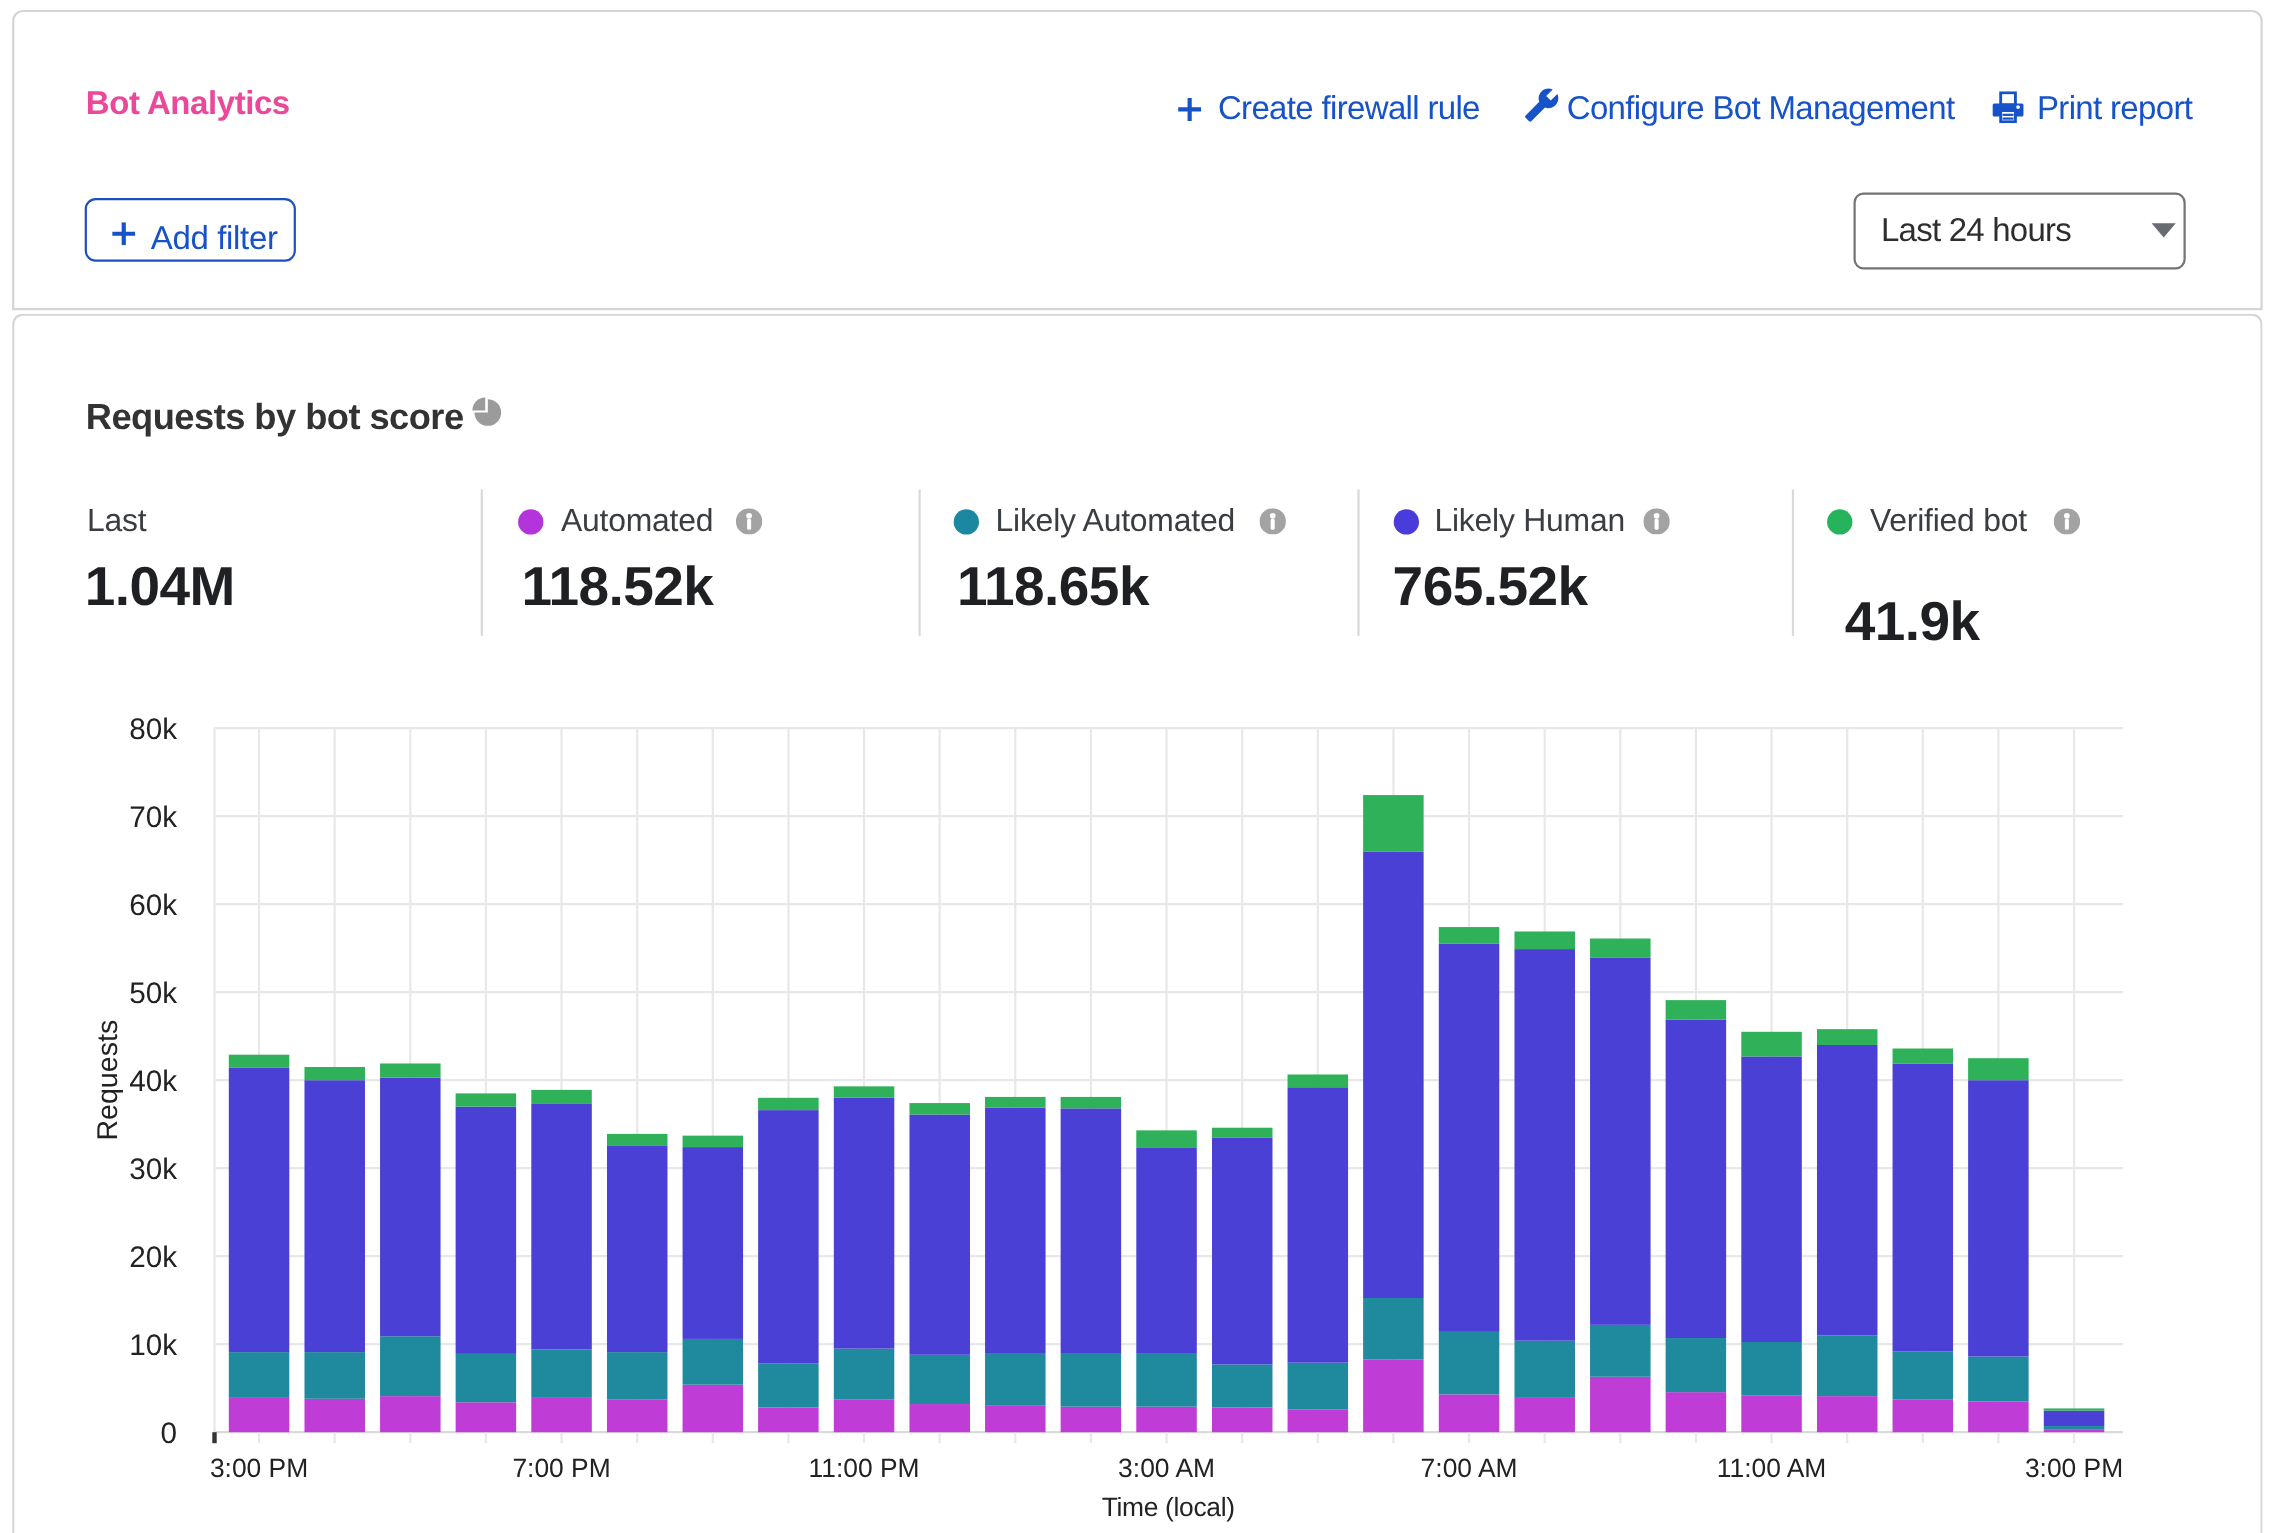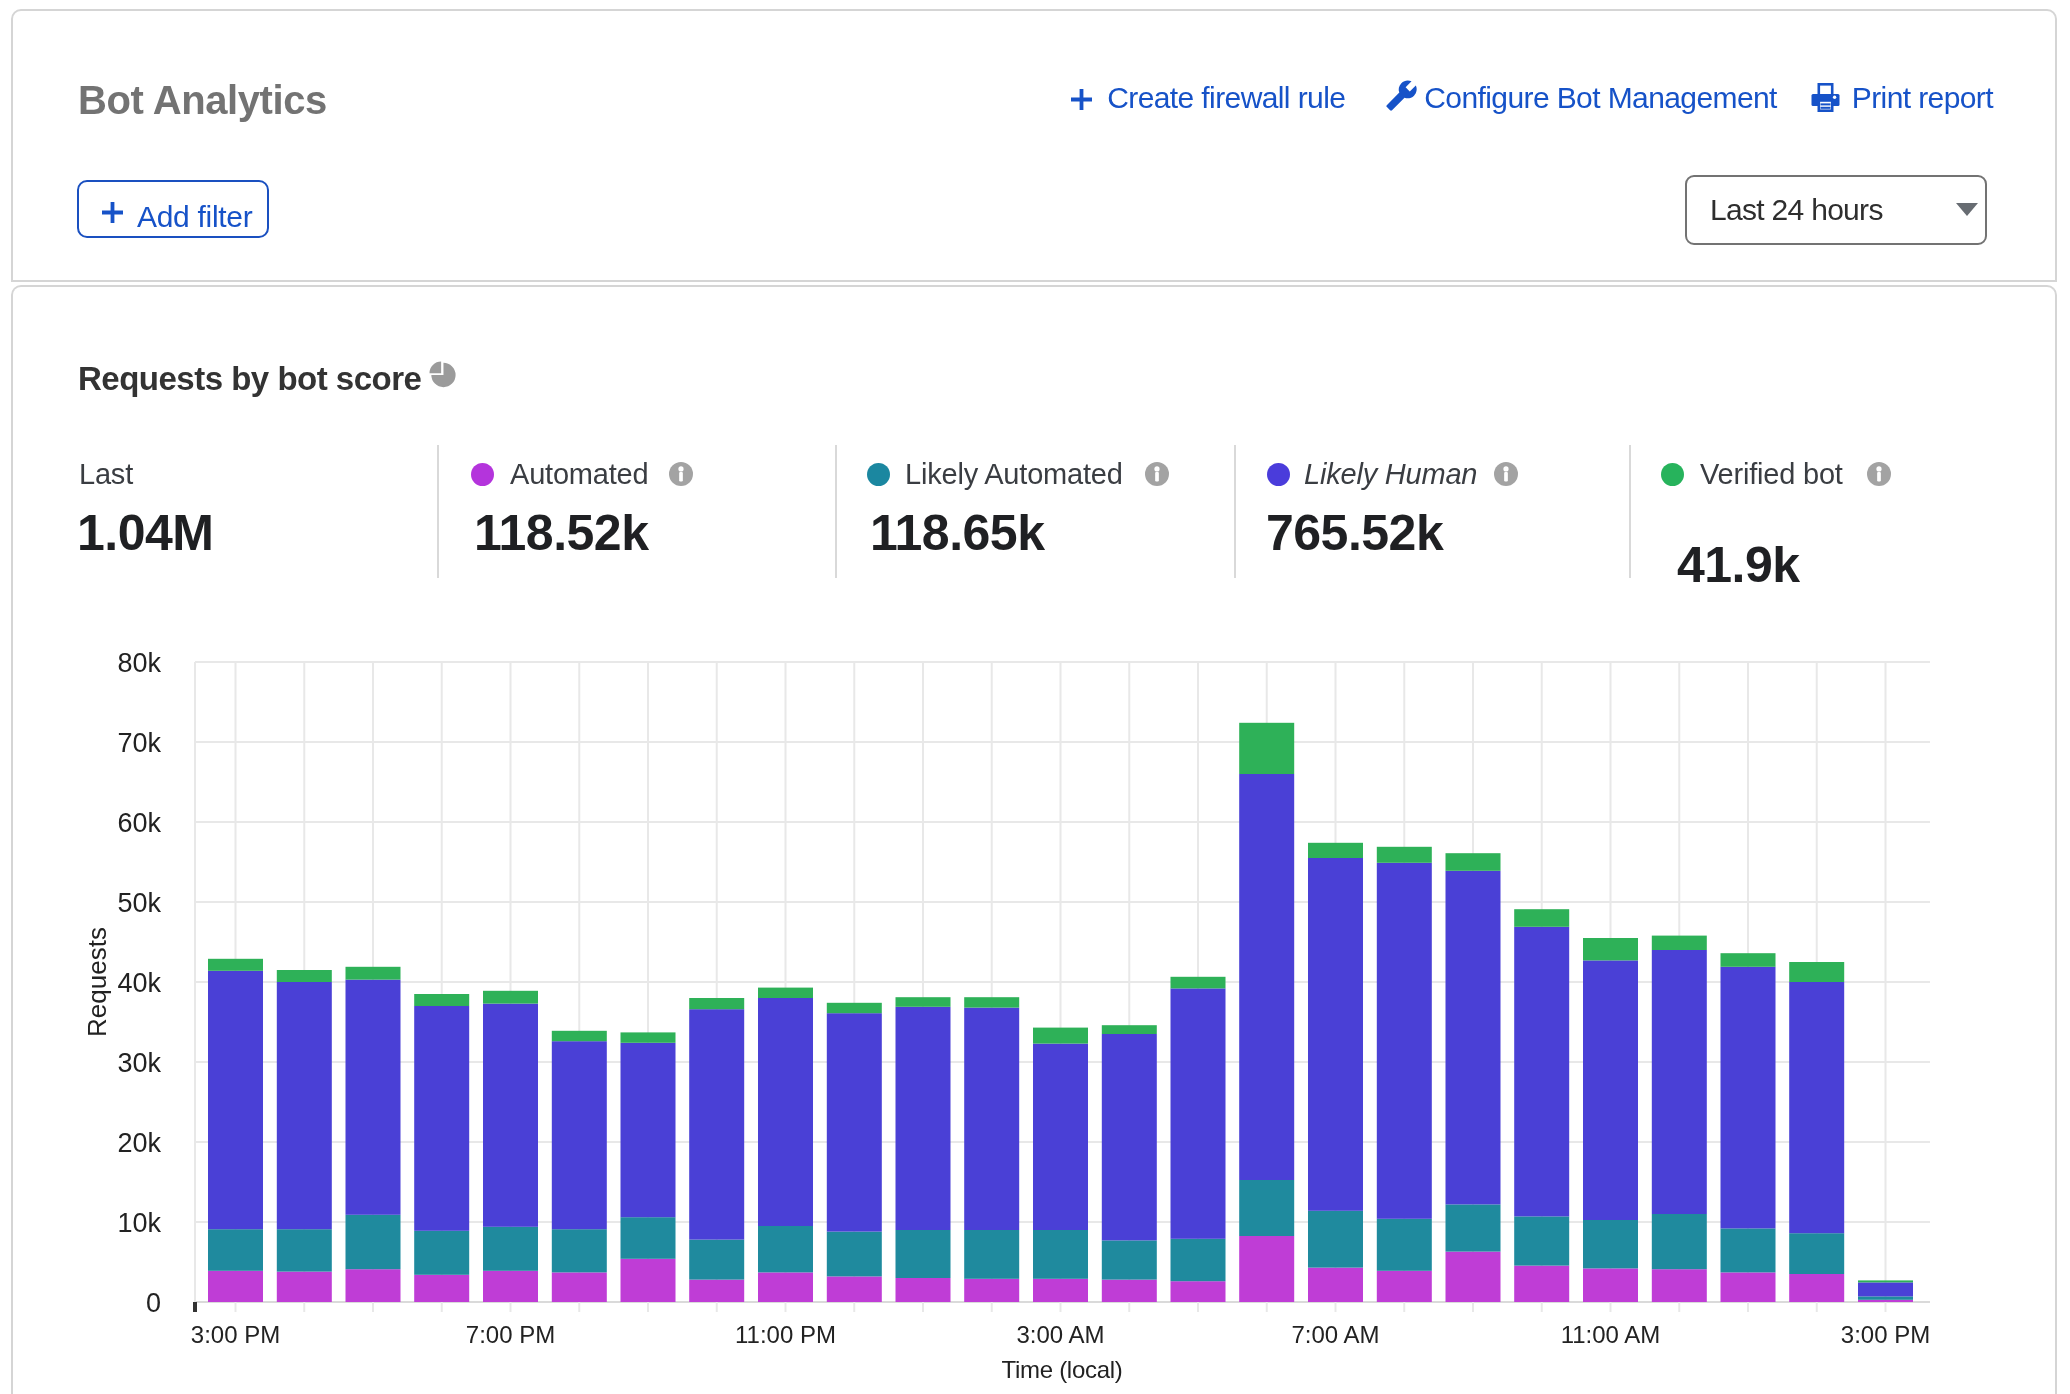--- a/index.html
+++ b/index.html
@@ -1,20 +1,20 @@
 <!DOCTYPE html>
 <html><head>
 <meta charset="utf-8">
 <style>
 * { margin:0; padding:0; box-sizing:border-box; }
 html,body { width:2070px; height:1394px; background:#fff; font-family:"Liberation Sans", sans-serif; position:relative; overflow:hidden; }
 .abs { position:absolute; }
 .card1 { left:11px; top:9px; width:2046px; height:273px; border:2px solid #d5d5d5; border-radius:10px 10px 0 0; }
 .card2 { left:11px; top:285px; width:2046px; height:1200px; border:2px solid #d5d5d5; border-radius:10px 10px 0 0; border-bottom:none; }
-h1 { left:78px; top:78px; font-size:40px; font-weight:bold; color:#737373; letter-spacing:-0.4px; }
+h1 { left:78px; top:78px; font-size:30px; font-weight:bold; color:#ec4899; letter-spacing:-0.4px; }
 .links { top:79px; right:77px; font-size:30px; color:#1652c8; white-space:nowrap; letter-spacing:-0.6px; }
 .addf { left:77px; top:180px; width:192px; height:58px; border:2px solid #1a50c0; border-radius:10px; color:#1652c8; font-size:30px; letter-spacing:-0.3px; }
 .addf .lbl { position:absolute; left:58px; top:18px; }
 .dd { left:1685px; top:175px; width:302px; height:70px; border:2px solid #737373; border-radius:9px; font-size:30px; color:#2e2e2e; letter-spacing:-0.7px; }
 .dd .txt { position:absolute; left:23px; top:16px; }
 .ddcaret { position:absolute; left:269px; top:26px; width:0; height:0; border-left:11.5px solid transparent; border-right:11.5px solid transparent; border-top:13px solid #676c72; }
 h2 { left:78px; top:360px; font-size:33px; font-weight:bold; color:#333; letter-spacing:-0.5px; }
 .statlabel { font-size:29px; color:#3a3d42; letter-spacing:-0.2px; }
 .statval { font-size:50px; font-weight:bold; color:#1f2023; letter-spacing:-0.5px; }
 .vdiv { width:2px; height:133px; background:#d9d9d9; top:445px; }
@@ -78,21 +78,21 @@
 <div class="abs statlabel" style="left:905px; top:458px;">Likely Automated</div>
 <div class="abs info" style="left:1145px;"><svg width="24" height="24" viewBox="0 0 24 24">
       <circle cx="12" cy="12" r="12" fill="#a3a3a3"></circle>
       <circle cx="12" cy="6.9" r="2.6" fill="#fff"></circle>
       <rect x="10.15" y="9.9" width="3.7" height="9.6" rx="1.2" fill="#fff"></rect>
     </svg></div>
 <div class="abs statval" style="left:870px; top:504px;">118.65k</div>
 
 <div class="abs vdiv" style="left:1234px;"></div>
 <div class="abs dot" style="left:1267px; background:#4a3cdb;"></div>
-<div class="abs statlabel" style="left:1304px; top:458px;font-style:italic;">Likely Human</div>
+<div class="abs statlabel" style="left:1304px; top:458px;">Likely Human</div>
 <div class="abs info" style="left:1494px;"><svg width="24" height="24" viewBox="0 0 24 24">
       <circle cx="12" cy="12" r="12" fill="#a3a3a3"></circle>
       <circle cx="12" cy="6.9" r="2.6" fill="#fff"></circle>
       <rect x="10.15" y="9.9" width="3.7" height="9.6" rx="1.2" fill="#fff"></rect>
     </svg></div>
 <div class="abs statval" style="left:1266px; top:504px;">765.52k</div>
 
 <div class="abs vdiv" style="left:1629px;"></div>
 <div class="abs dot" style="left:1661px; background:#27b35c;"></div>
 <div class="abs statlabel" style="left:1700px; top:458px;">Verified bot</div>

